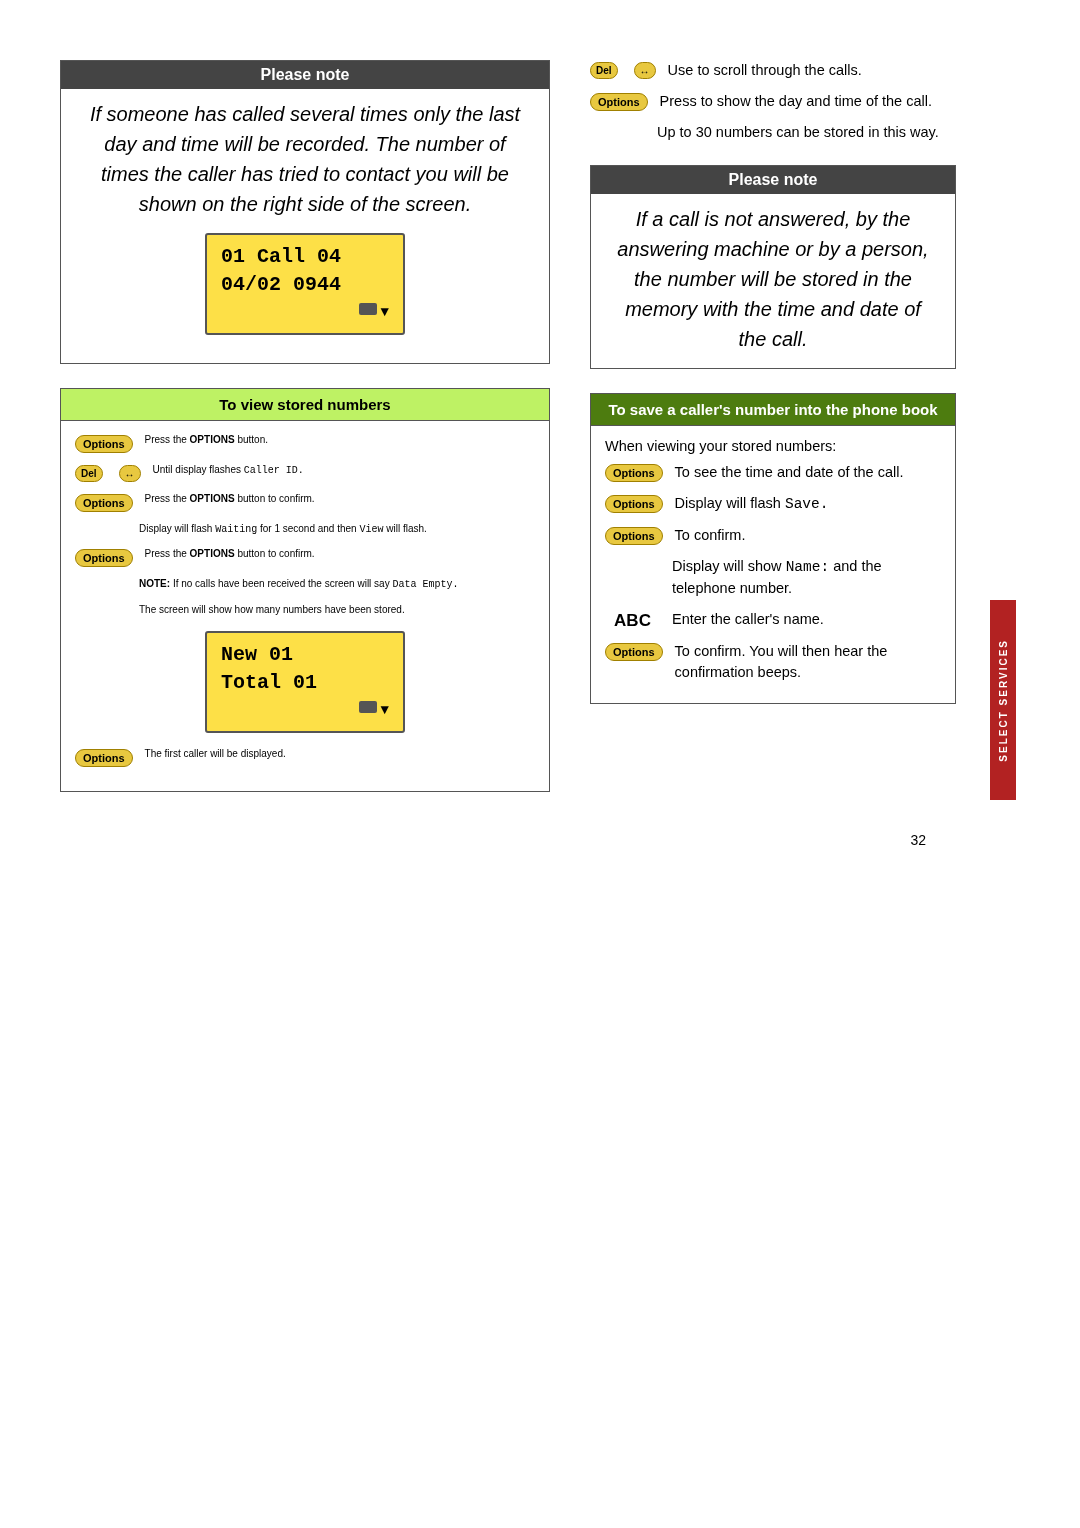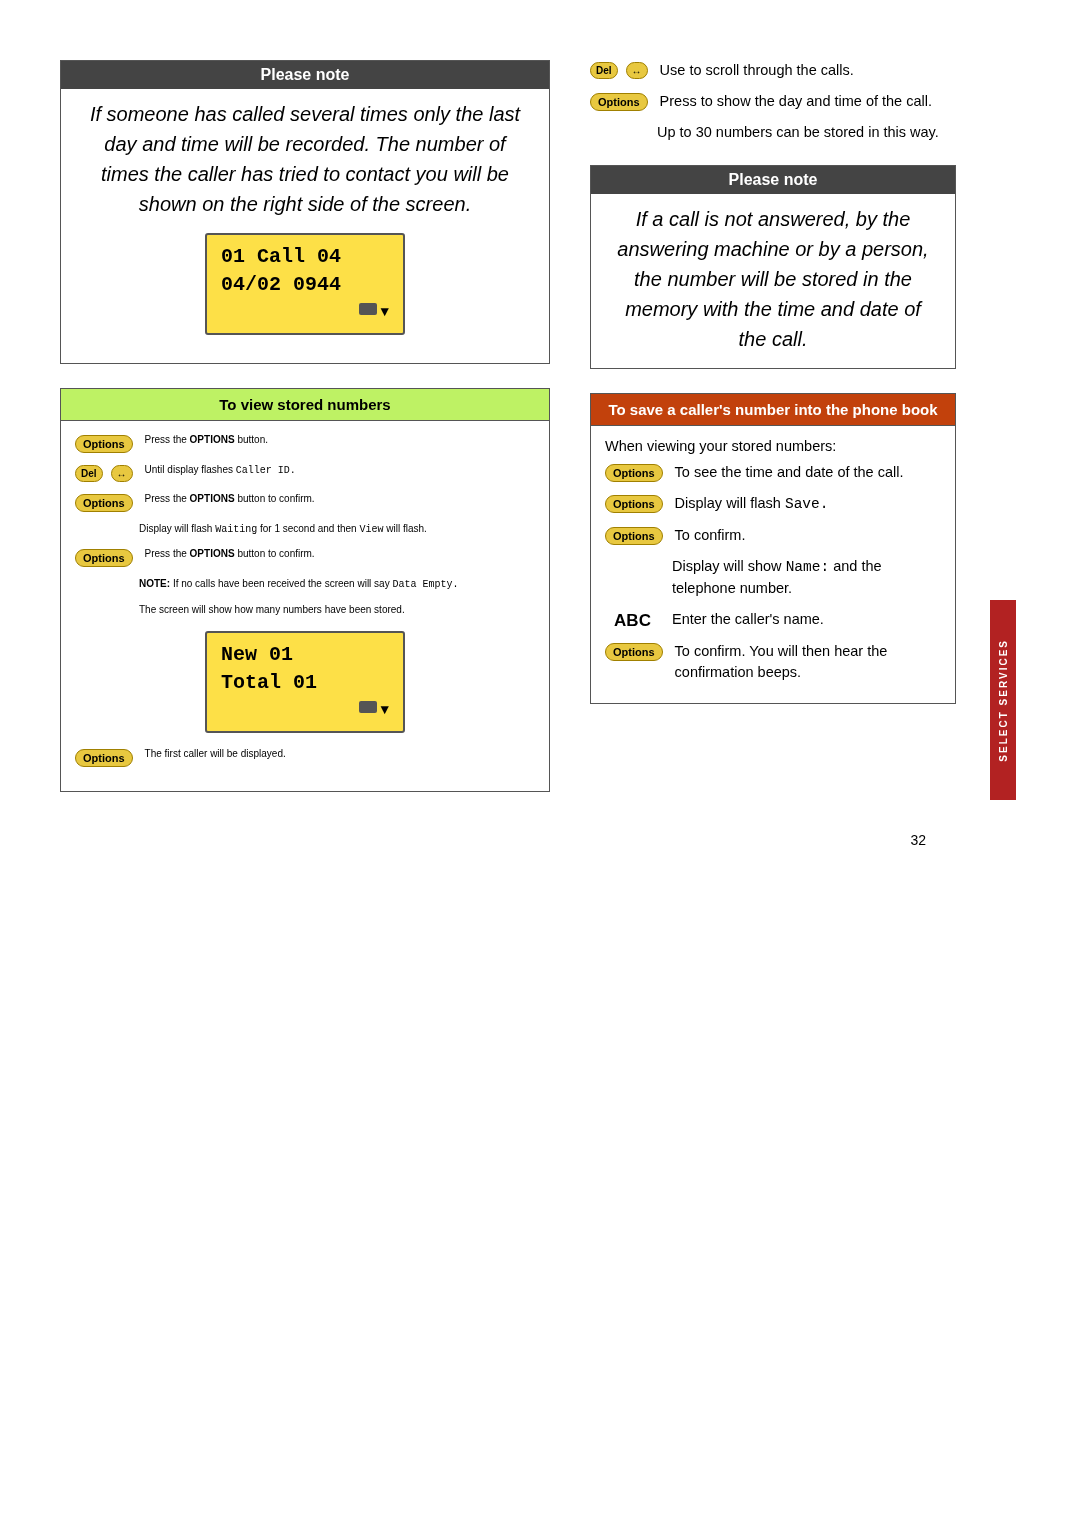--- a/index.html
+++ b/index.html
@@ -105,21 +105,21 @@
       background: #bef264;
       border-bottom: 1.5px solid #555;
       font-weight: bold;
       font-size: 15px;
       padding: 7px 14px;
       margin-bottom: 12px;
       text-align: center;
     }
 
     .section-header-dark {
-      background: #c2410c;
+      background: #4d7c0f;
       color: #fff;
       text-align: center;
     }
 
     
     .step-row {
       display: flex;
       align-items: flex-start;
       margin-bottom: 10px;
       padding: 0 14px;
@@ -153,21 +153,21 @@
       font-weight: bold;
       color: #000;
       white-space: nowrap;
     }
 
     
     .scroll-btn {
       display: inline-flex;
       align-items: center;
       justify-content: center;
-      gap: 8px;
+      gap: 16px;
     }
 
     .scroll-btn-part {
       display: inline-flex;
       align-items: center;
       justify-content: center;
       background: #e8c840;
       border: 1.5px solid #a08000;
       border-radius: 9px;
       padding: 2px 5px;

